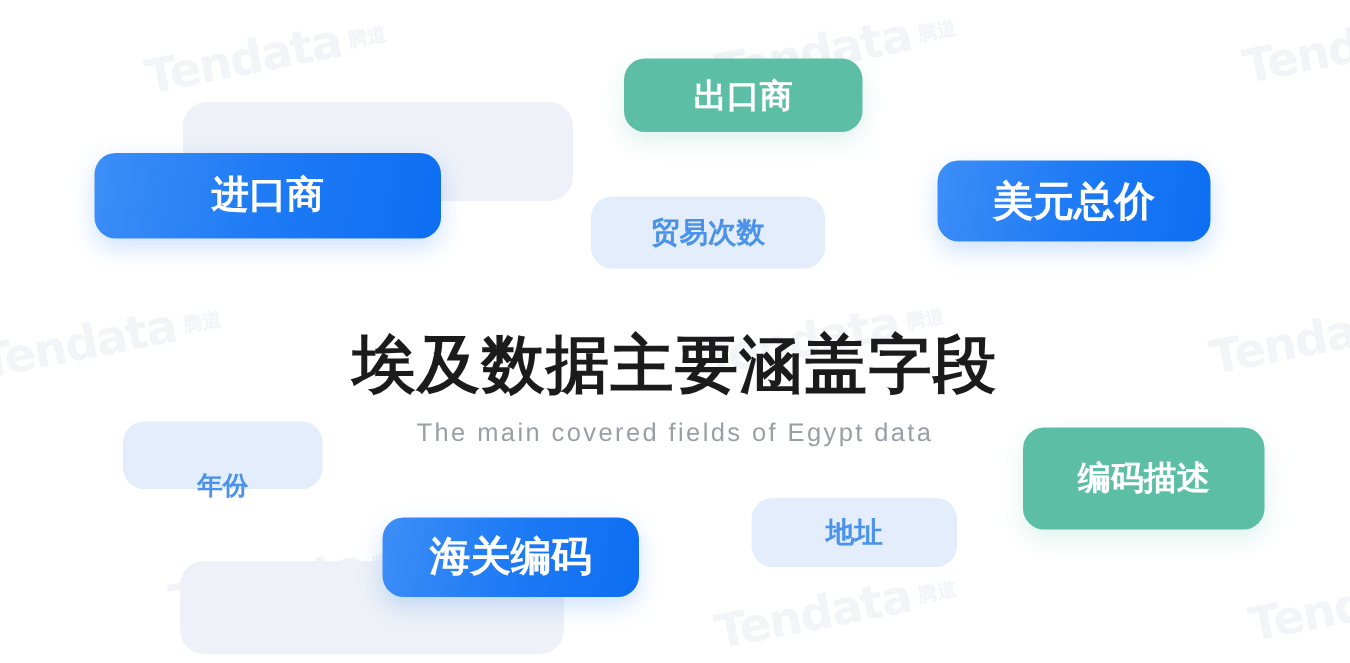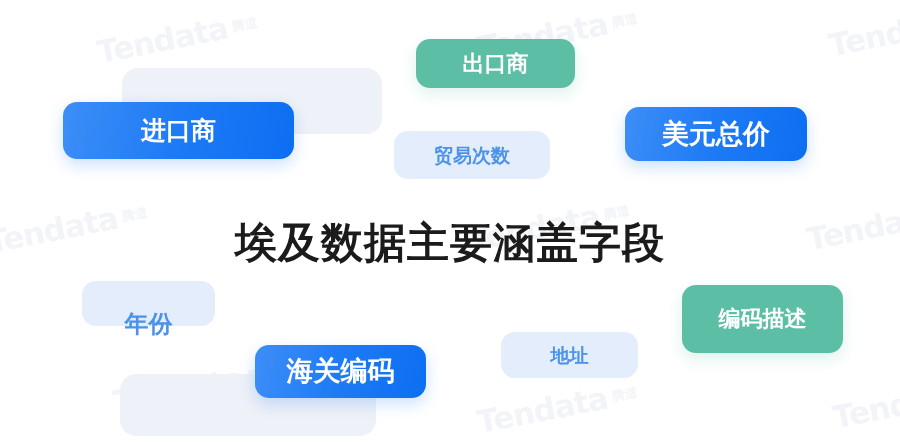--- a/index.html
+++ b/index.html
@@ -183,30 +183,31 @@
       <div class="chip teal" style="left: 416px; top: 39px; width: 159px; height: 49px;">
         <span class="chip-label" style="font-size: 22px;">出口商</span>
       </div>
       <div class="chip ghost" style="left: 394px; top: 131px; width: 156px; height: 48px;">
         <span class="chip-label" style="font-size: 19px;">贸易次数</span>
       </div>
       <div class="chip primary" style="left: 625px; top: 107px; width: 182px; height: 54px;">
         <span class="chip-label" style="font-size: 27px;">美元总价</span>
       </div>
       <div class="chip ghost" style="left: 82px; top: 281px; width: 133px; height: 45px;">
-        <span class="chip-label" style="font-size: 24px; margin-top: 40px;">年份</span>
+        <span class="chip-label" style="font-size: 17px; margin-top: 40px;">年份</span>
       </div>
       <div class="chip primary" style="left: 255px; top: 345px; width: 171px; height: 53px;">
         <span class="chip-label" style="font-size: 27px;">海关编码</span>
       </div>
       <div class="chip ghost" style="left: 501px; top: 332px; width: 137px; height: 46px;">
         <span class="chip-label" style="font-size: 19px;">地址</span>
       </div>
       <div class="chip teal" style="left: 682px; top: 285px; width: 161px; height: 68px;">
         <span class="chip-label" style="font-size: 22px;">编码描述</span>
       </div>
     </div>
 
   <div id="headline" style="top:206px;">
     <h1 id="title">埃及数据主要涵盖字段</h1>
+    <p id="subtitle">The main covered fields of Egypt data</p>
   </div>
 
 </div>
 
 </body></html>

